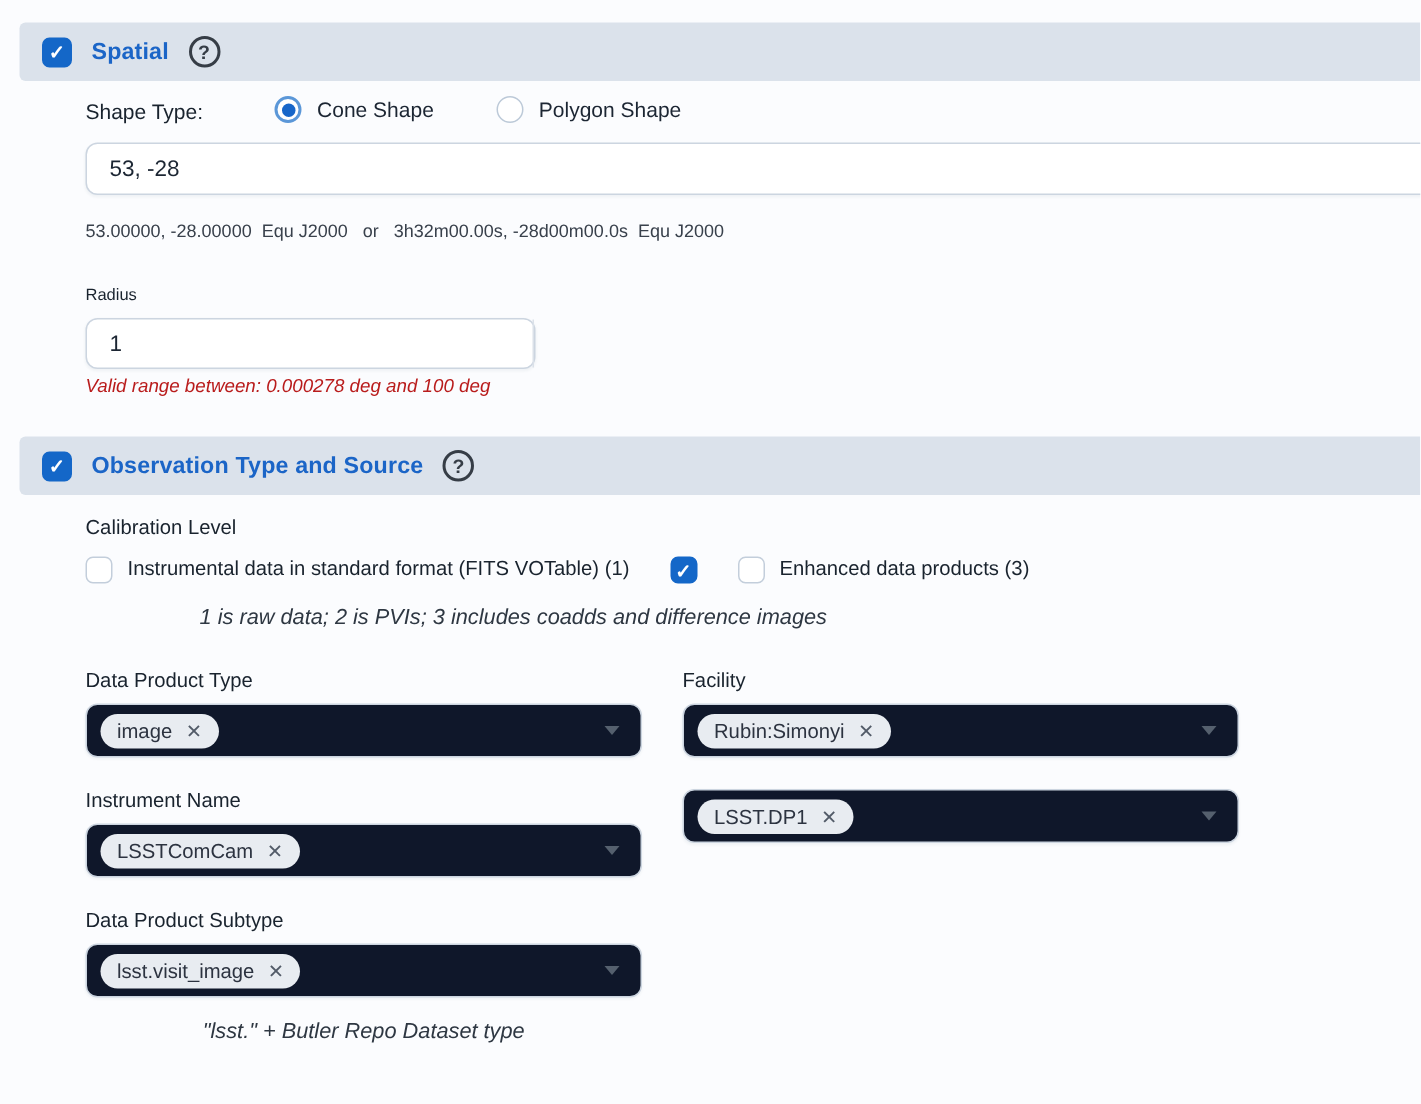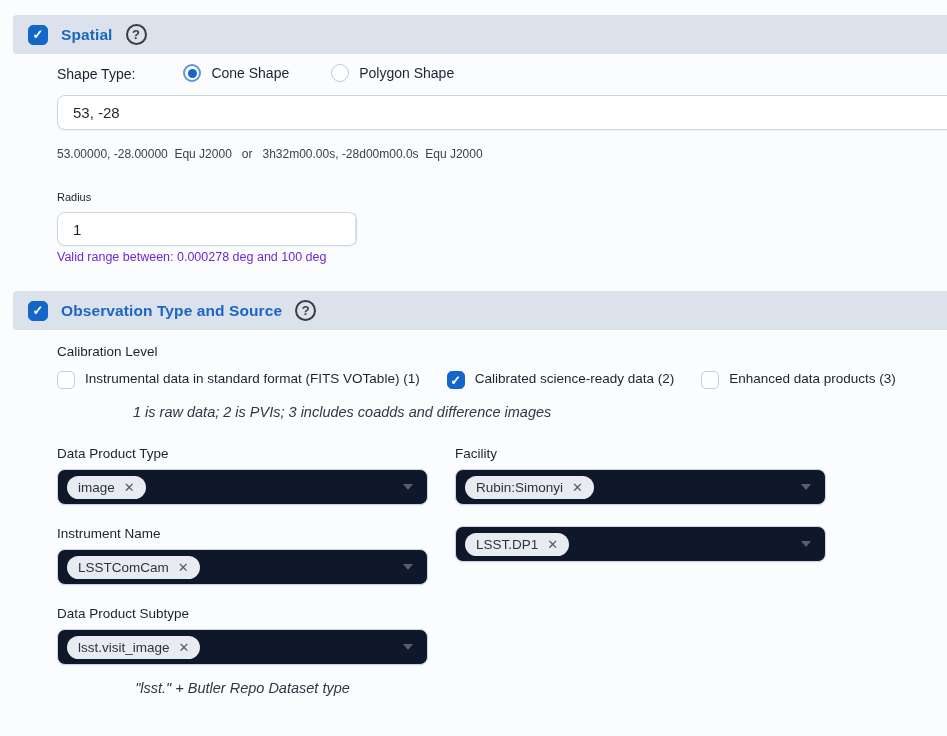--- a/index.html
+++ b/index.html
@@ -65,21 +65,21 @@
     display:flex; box-shadow:0 1px 2px rgba(40,60,90,.06);
   }
   .radius-group .num {
     flex:1; display:flex; align-items:center; padding-left:15px;
     font-size:15px; border-right:1px solid #dbe1e9; cursor:text;
   }
   .unit-select {
     width:108px; display:flex; align-items:center; justify-content:center; gap:9px;
     font-size:15px; color:#1c2633; cursor:pointer;
   }
-  .hint2 { margin:4px 0 0 57px; font-size:12.5px; color:#6d28d9; }
+  .hint2 { margin:4px 0 0 57px; font-size:12.5px; color:#b91c1c;font-style:italic; }
   
   .cal-label { margin:14px 0 12px 57px; font-size:13.5px; color:#19232e; }
   .cal-row { margin:9px 0 0 57px; display:flex; align-items:center; gap:27px; }
   .cal-opt { display:flex; align-items:flex-start; gap:10px; font-size:13.5px; color:#19232e; cursor:pointer; }
   .italic-hint { font-style:italic; font-size:14.5px; color:#2e3742; }
   .cal-hint { margin:15px 0 0 133px; }
   
   .combo-grid {
     margin:26px 0 0 57px;
     display:grid; grid-template-columns:371px 371px; column-gap:27px; row-gap:21px;
@@ -158,21 +158,20 @@
     <span class="cal-opt">
       <span class="checkbox sm">
         
       </span>
       <span>Instrumental data in standard format (FITS VOTable) (1)</span>
     </span>
     <span class="cal-opt">
       <span class="checkbox sm checked">
         <span class="check">✓</span>
       </span>
-      <span>Calibrated science-ready data (2)</span>
     </span>
     <span class="cal-opt">
       <span class="checkbox sm">
         
       </span>
       <span>Enhanced data products (3)</span>
     </span>
   </div>
 
   <div class="italic-hint cal-hint">1 is raw data; 2 is PVIs; 3 includes coadds and difference images</div>

